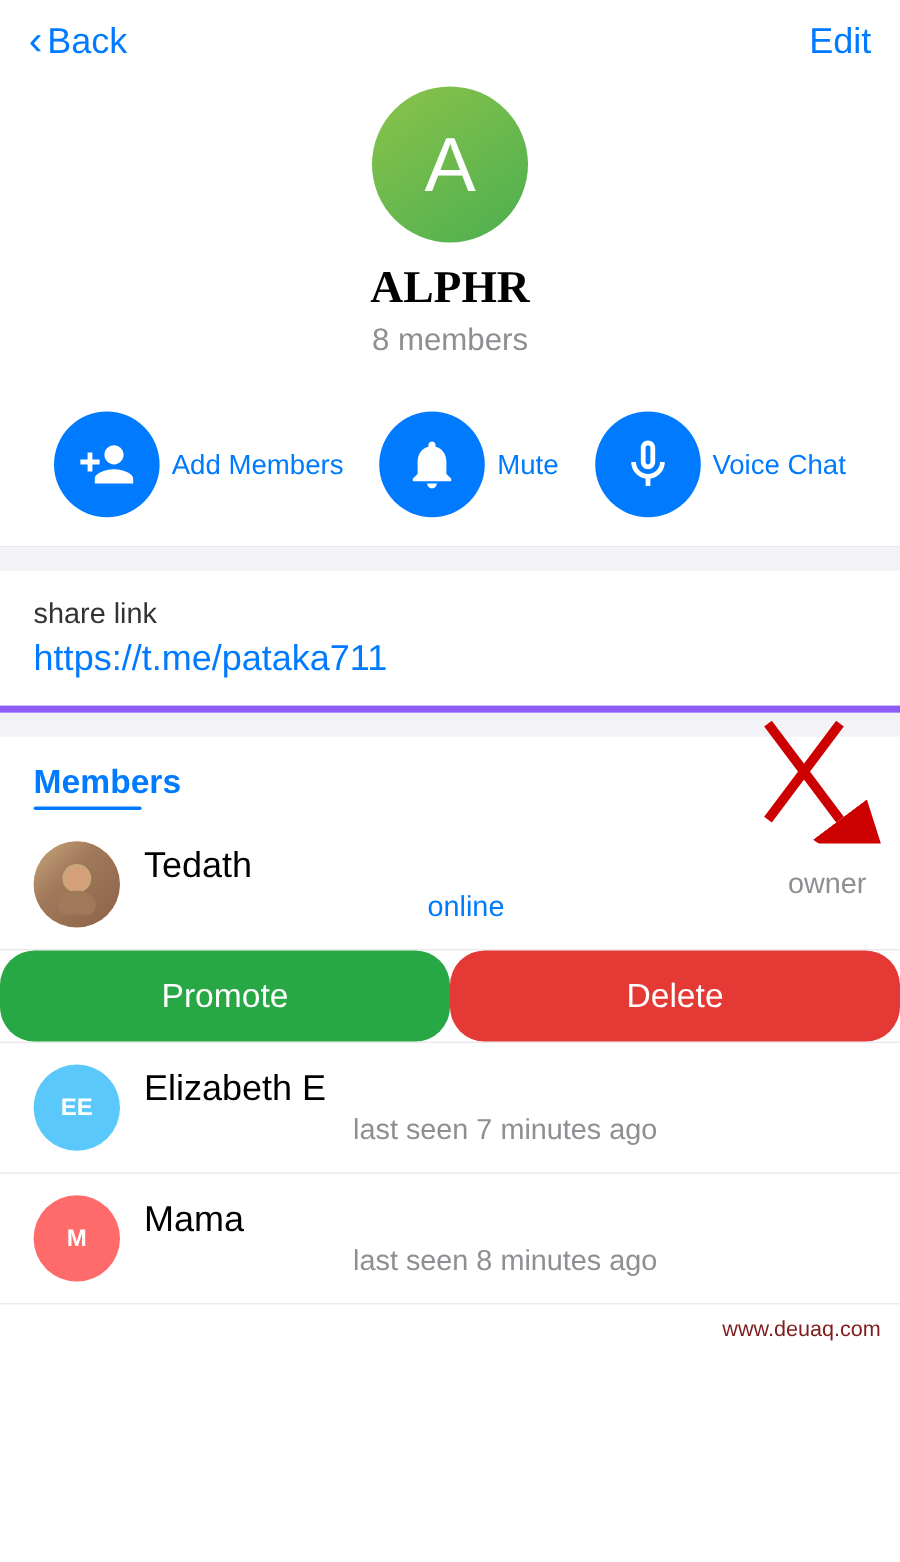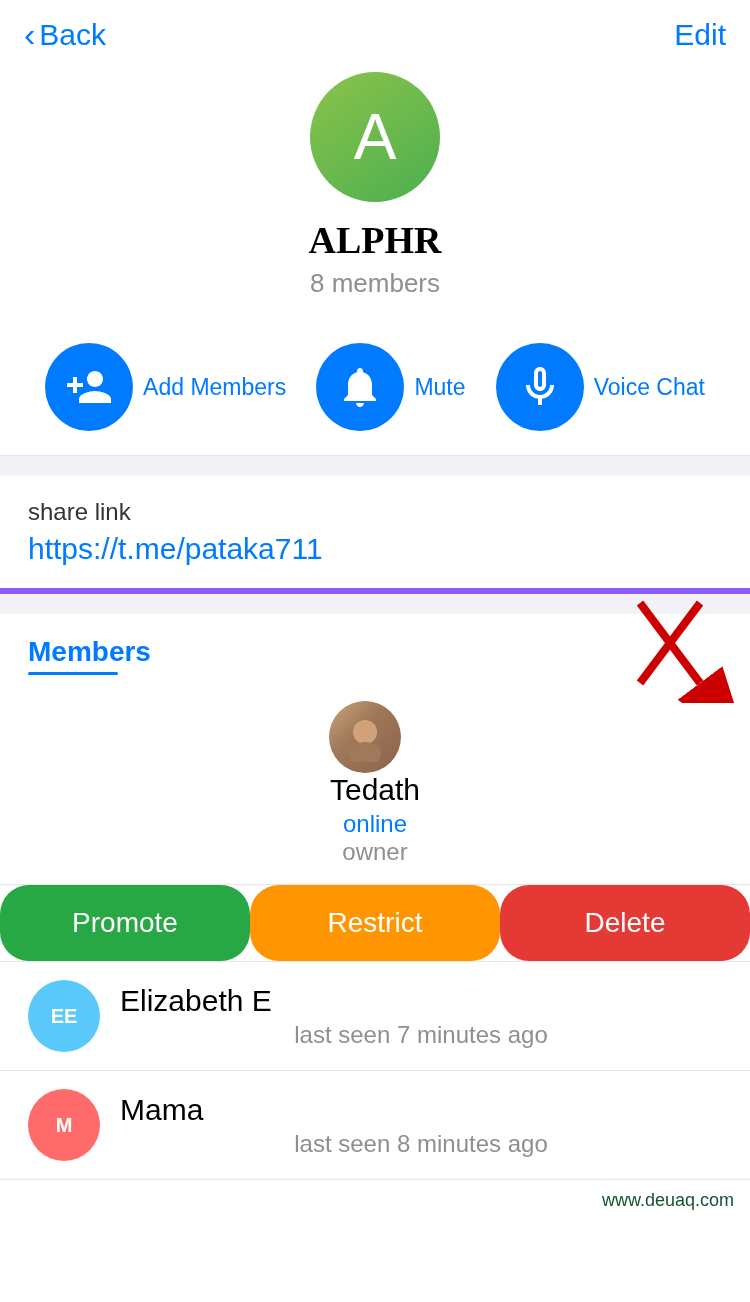--- a/index.html
+++ b/index.html
@@ -214,21 +214,21 @@
     }
     .swipe-btn.promote { background: #28A745; }
     .swipe-btn.restrict { background: #FF9500; }
     .swipe-btn.delete { background: #E53935; }
 
     
     .watermark {
       text-align: right;
       padding: 10px 16px 6px;
       font-size: 18px;
-      color: #14532d;
+      color: #7f1d1d;
     }
 
     
     .icon-svg {
       width: 48px;
       height: 48px;
       fill: white;
     }
   </style>
 </head>
@@ -290,21 +290,21 @@
 </div>
 
 <div class="section-divider"></div>
 
 <div class="members-section">
   <div class="members-header">
     <div class="members-title">Members</div>
     <div class="members-underline"></div>
   </div>
 
-  <div class="member-row" style="position:relative;flex-direction:column;">
+  <div class="member-row" style="position:relative;">
 
     <svg style="position:absolute;right:10px;top:-90px;width:130px;height:110px;z-index:10;" viewBox="0 0 130 110">
       <defs>
         <marker id="arrowhead" markerWidth="10" markerHeight="7" refX="0" refY="3.5" orient="auto">
           <polygon points="0 0, 10 3.5, 0 7" fill="#CC0000"></polygon>
         </marker>
       </defs>
       <line x1="30" y1="10" x2="90" y2="90" stroke="#CC0000" stroke-width="8" marker-end="url(#arrowhead)"></line>
       <line x1="90" y1="10" x2="30" y2="90" stroke="#CC0000" stroke-width="8"></line>
     </svg>
@@ -321,21 +321,20 @@
     </div>
     <div class="member-info">
       <div class="member-name">Tedath</div>
       <div class="member-status online">online</div>
     </div>
     <div class="member-badge">owner</div>
   </div>
 
   <div class="swipe-actions" style="position:relative;">
     <div class="swipe-btn promote">Promote</div>
-    <div class="swipe-btn restrict">Restrict</div>
     <div class="swipe-btn delete">Delete</div>
   </div>
 
   <div class="member-row">
     <div class="member-avatar-initial" style="background: #5AC8FA;">
       <span>EE</span>
     </div>
     <div class="member-info">
       <div class="member-name">Elizabeth E</div>
       <div class="member-status last-seen">last seen 7 minutes ago</div>

